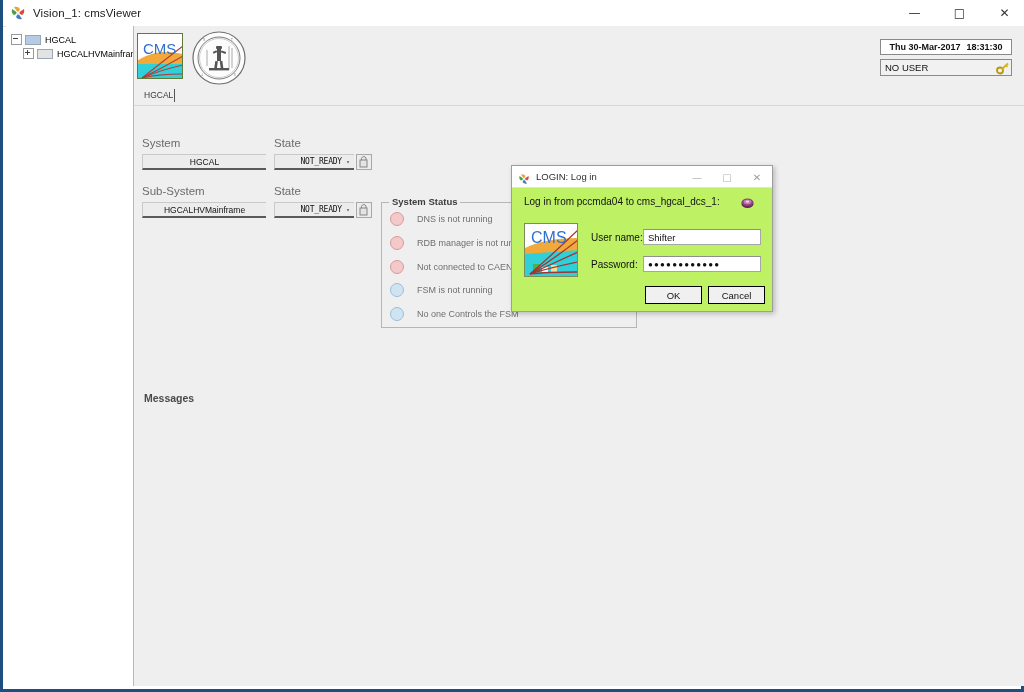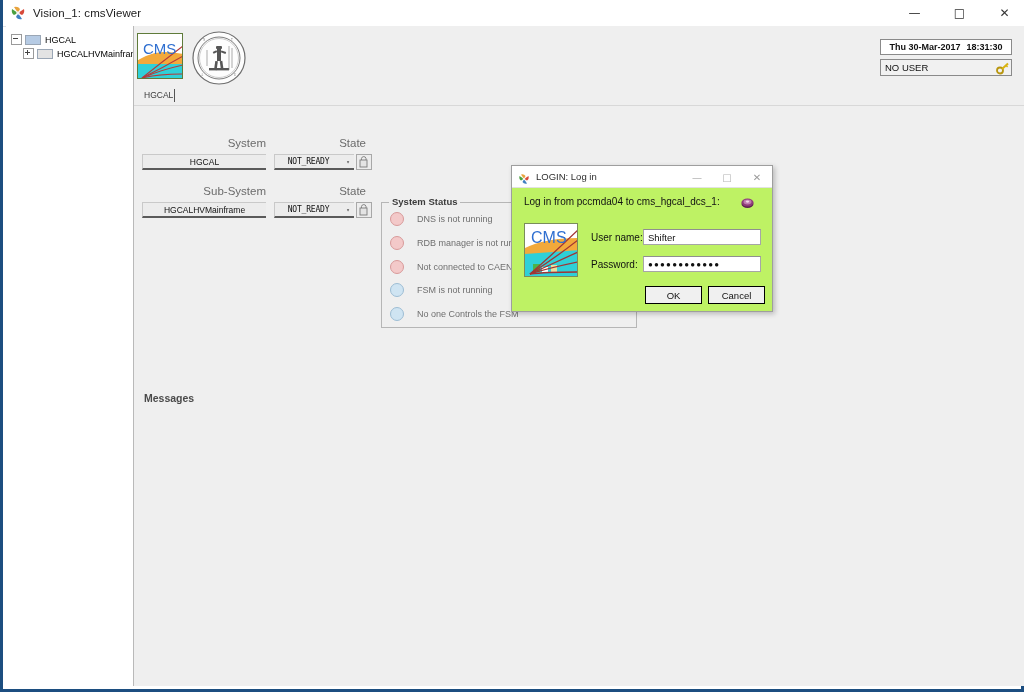--- a/index.html
+++ b/index.html
@@ -200,21 +200,21 @@
     position: absolute;
     right: 2px; top: 2px;
     width: 13px; height: 13px;
   }
 
   
   .col-head {
     position: absolute;
     font-size: 11.5px;
     color: #6b6b6b;
-    text-align: right;
+    text-align: left;
   }
   #lbl-system  { left: 8px;   top: 111px; width: 124px; }
   #lbl-state1  { left: 140px; top: 111px; width: 92px; }
   #lbl-subsys  { left: 8px;   top: 159px; width: 124px; }
   #lbl-state2  { left: 140px; top: 159px; width: 92px; }
 
   .val-field {
     position: absolute;
     height: 16px;
     background: #ececec;
@@ -240,21 +240,21 @@
     border-top: 1px solid #c9c9c9;
     box-sizing: border-box;
     display: flex;
     align-items: center;
     font-size: 8px;
     font-family: "DejaVu Sans Mono", monospace;
     color: #111;
   }
   #combo-state1 { left: 140px; top: 128px; width: 80px; }
   #combo-state2 { left: 140px; top: 176px; width: 80px; }
-  .state-combo .stxt { flex: 1; text-align: center; letter-spacing: -0.2px; }
+  .state-combo .stxt { flex: 1; text-align: right; letter-spacing: -0.2px; }
   .state-combo .carat {
     width: 12px; text-align: center;
     font-size: 6px; color: #555;
   }
 
   .lock-btn {
     position: absolute;
     width: 16px; height: 16px;
     background: #ececec;
     border: 1px solid #a8a8a8;

